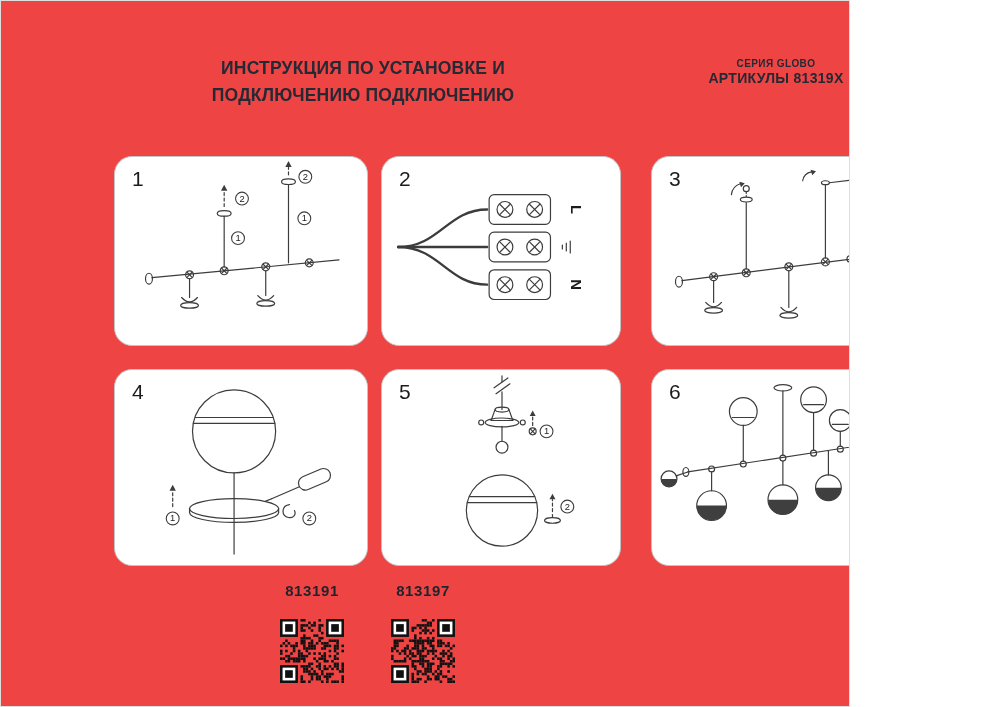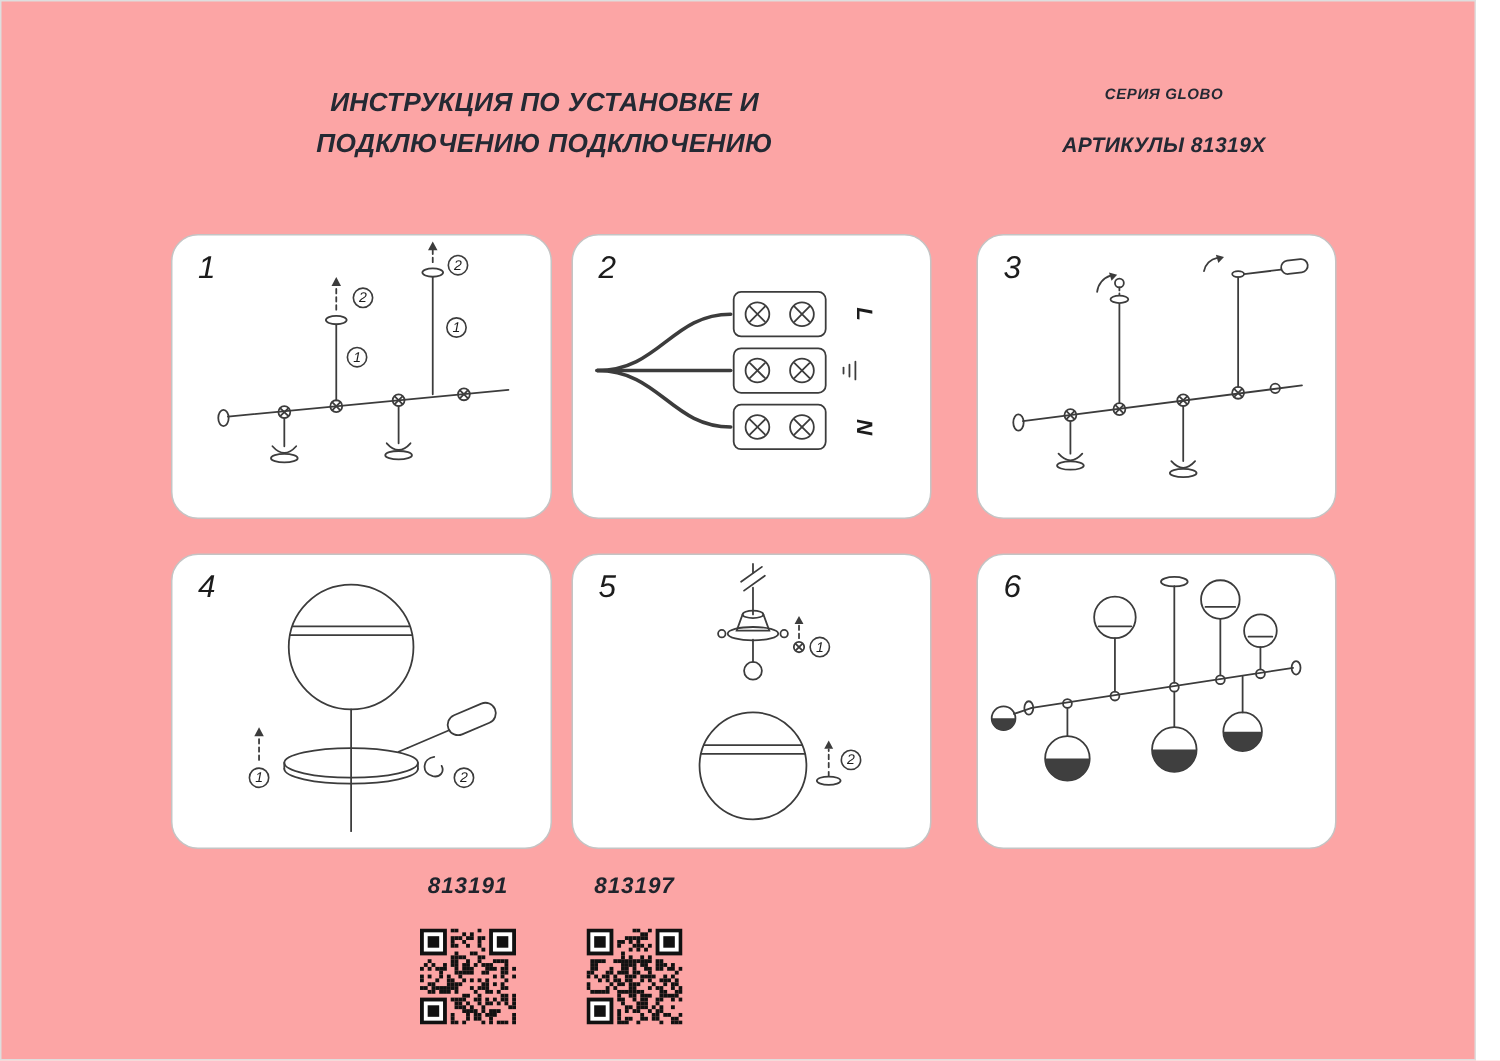--- a/index.html
+++ b/index.html
@@ -1,24 +1,24 @@
 <!DOCTYPE html>
 <html><head>
 <meta charset="utf-8">
 <style>
   * { margin:0; padding:0; box-sizing:border-box; }
   html,body { background:#fff; font-family:"Liberation Sans", sans-serif; }
-  .sheet { position:relative; width:984px; height:707px; background:#fca5a5; border:1px solid #dedede; overflow:hidden;font-style:italic; }
+  .sheet { position:relative; width:850px; height:707px; background:#ef4444; border:1px solid #dedede; overflow:hidden; }
 
   .title { position:absolute; left:147px; top:54px; width:430px; text-align:center;
            font-weight:bold; font-size:17.5px; line-height:1.55; color:#242933; letter-spacing:.2px; }
   .series-block { position:absolute; left:655px; top:57px; width:240px; text-align:center;
                   color:#242933; font-weight:bold; }
   .series { font-size:10px; letter-spacing:.4px; }
-  .articles { font-size:14px; margin-top:19px; letter-spacing:.3px; }
+  .articles { font-size:14px; margin-top:1px; letter-spacing:.3px; }
 
   .panel { position:absolute; border:1.5px solid #c4c4c4; border-radius:18px; background:#fff; }
   .panel-num { position:absolute; left:17px; top:10px; font-size:21px; color:#1c1c1c; z-index:2; }
   .panel svg { position:absolute; left:0; top:0; width:100%; height:100%; }
 
   #p1 { left:113px; top:155px; width:254px; height:190px; }
   #p2 { left:380px; top:155px; width:240px; height:190px; }
   #p3 { left:650px; top:155px; width:240px; height:190px; }
   #p4 { left:113px; top:368px; width:254px; height:197px; }
   #p5 { left:380px; top:368px; width:240px; height:197px; }

